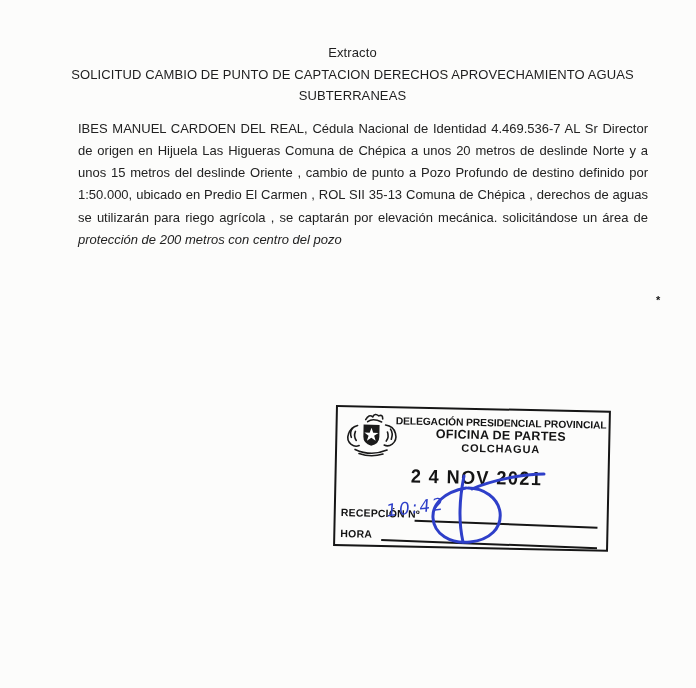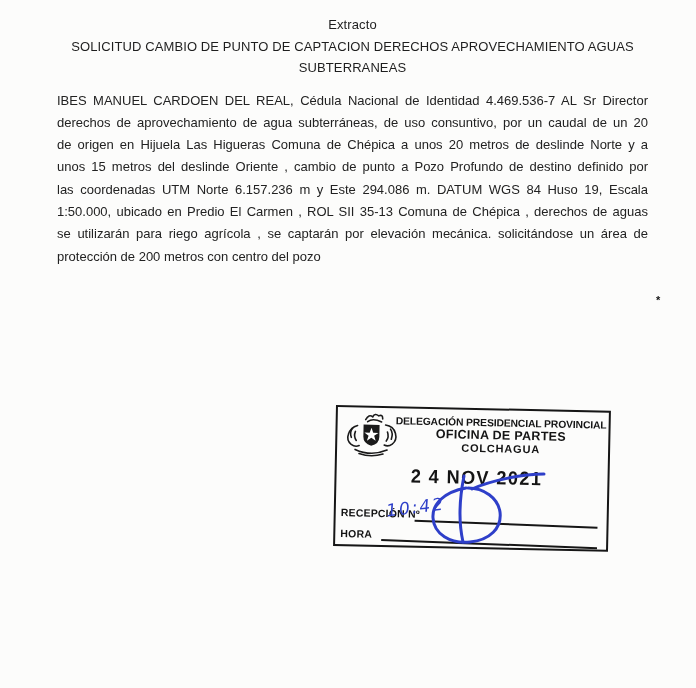--- a/index.html
+++ b/index.html
@@ -5,41 +5,42 @@
   html,body{margin:0;padding:0;}
   .page{
     position:relative;
     width:696px;height:688px;
     background:#fcfcfb;
     font-family:"Liberation Sans",sans-serif;
     color:#242424;
     overflow:hidden;
   }
   .doc-text{
-    position:absolute;left:57px;top:14px;width:591px;
+    position:absolute;left:57px;top:42px;width:591px;
   }
   .title-line{
     text-align:center;
     font-size:13px;
     line-height:21.5px;
     letter-spacing:0.1px;
     color:#1e1e1e;
   }
-  .body-block{margin-top:11px;}
+  .body-block{margin-top:11px;margin-left:21px;}
   .bline{
     font-size:13px;
     line-height:22.3px;
     text-align:justify;
     text-align-last:justify;
     white-space:normal;
     color:#222;
   }
   .bline.last{
     text-align:center;
     text-align-last:left;
+    font-style:italic;
   }
   .stray-mark{
     position:absolute;left:656px;top:294px;
     font-size:11px;font-weight:bold;color:#111;
   }
   
   .stamp{
     position:absolute;left:336px;top:405px;
     width:271px;height:137px;
     border:2.5px solid #161616;
@@ -88,24 +89,22 @@
 
 <div class="page">
 
   <div class="doc-text">
     <div class="title-line">Extracto</div>
     <div class="title-line">SOLICITUD CAMBIO DE PUNTO DE CAPTACION DERECHOS APROVECHAMIENTO AGUAS</div>
     <div class="title-line">SUBTERRANEAS</div>
 
     <div class="body-block">
       <div class="bline">IBES MANUEL CARDOEN  DEL REAL,  Cédula Nacional de Identidad 4.469.536-7 AL Sr Director</div>
-      <div class="bline">derechos de aprovechamiento de agua subterráneas, de uso consuntivo,  por un caudal de un 20</div>
       <div class="bline">de origen en Hijuela Las Higueras Comuna de Chépica a unos 20 metros de deslinde Norte  y a</div>
       <div class="bline">unos 15 metros del deslinde Oriente , cambio de punto a Pozo Profundo de destino definido por</div>
-      <div class="bline">las coordenadas  UTM  Norte  6.157.236  m y Este 294.086  m. DATUM WGS 84 Huso 19, Escala</div>
       <div class="bline">1:50.000, ubicado en   Predio El Carmen , ROL SII 35-13  Comuna de Chépica , derechos de aguas</div>
       <div class="bline">se utilizarán para riego agrícola  , se captarán por elevación mecánica. solicitándose un área de</div>
       <div class="bline last">protección de 200 metros con centro del pozo</div>
     </div>
   </div>
 
   <span class="stray-mark">*</span>
 
   <div class="stamp">
 

